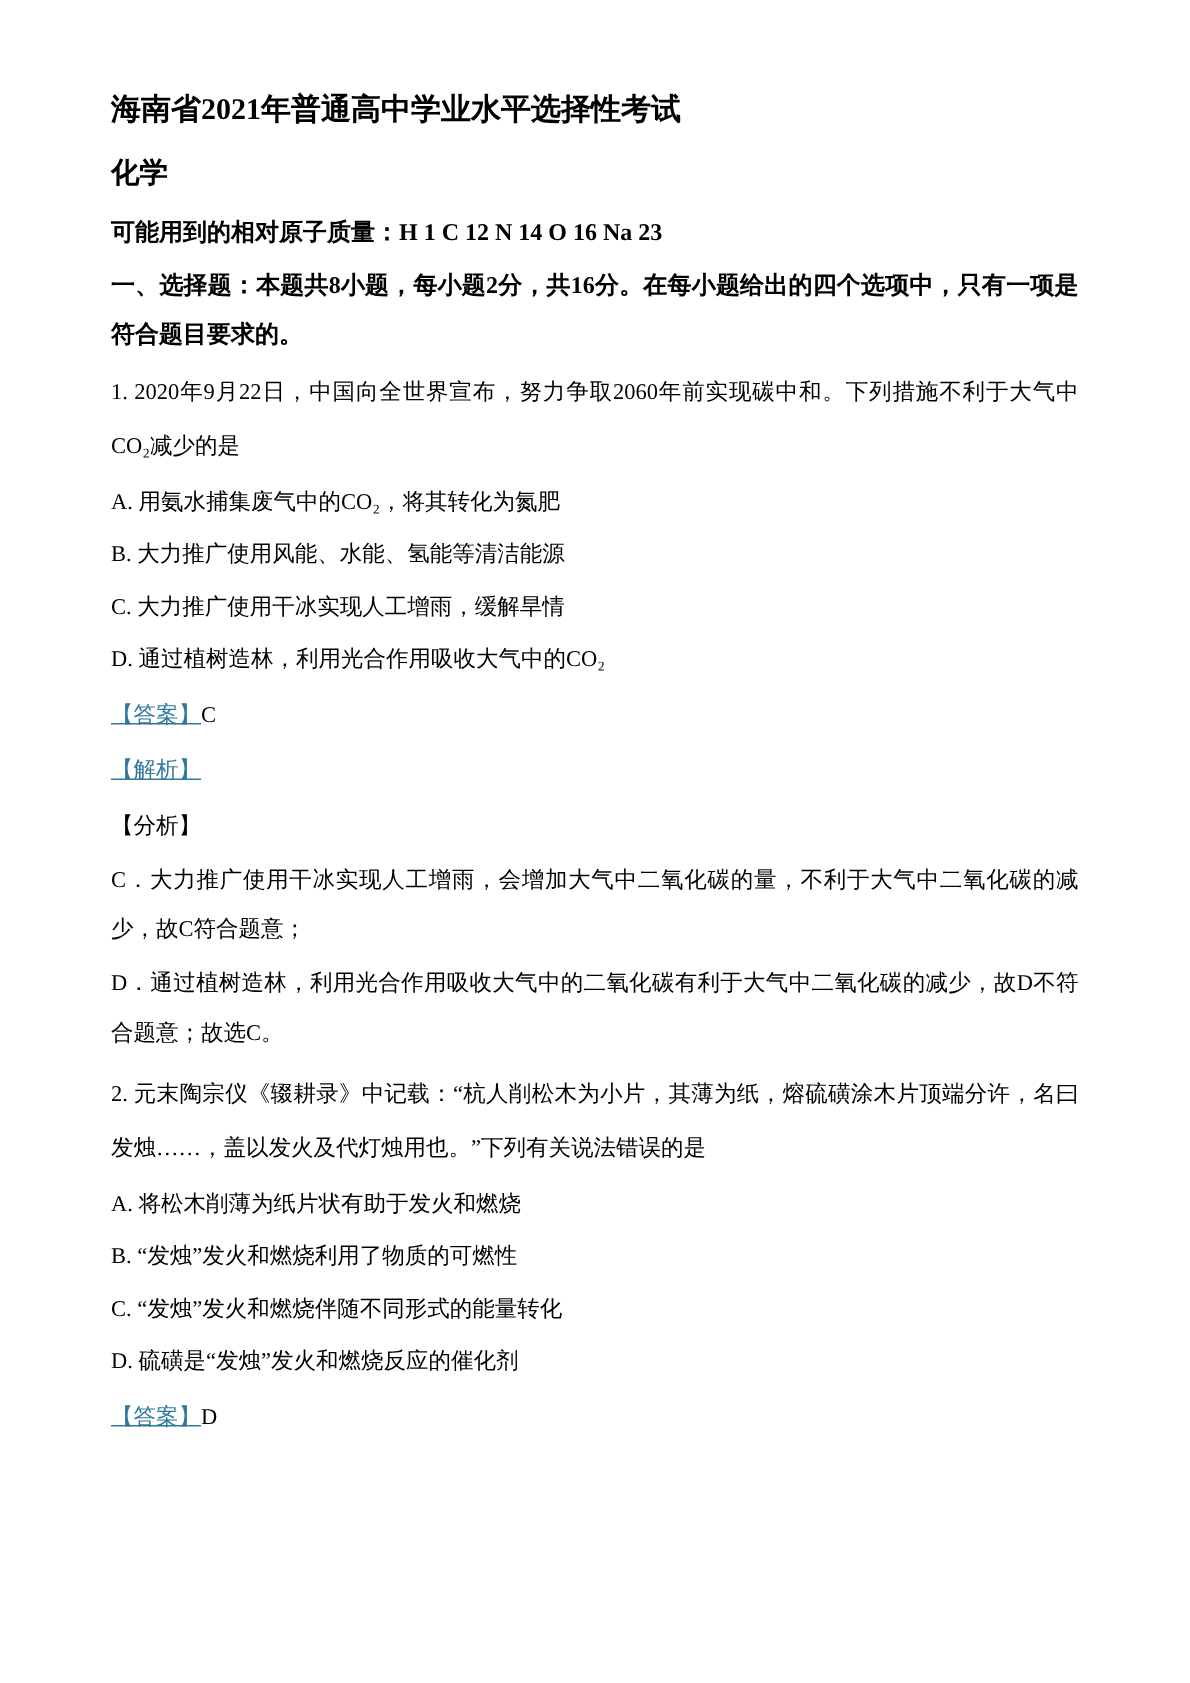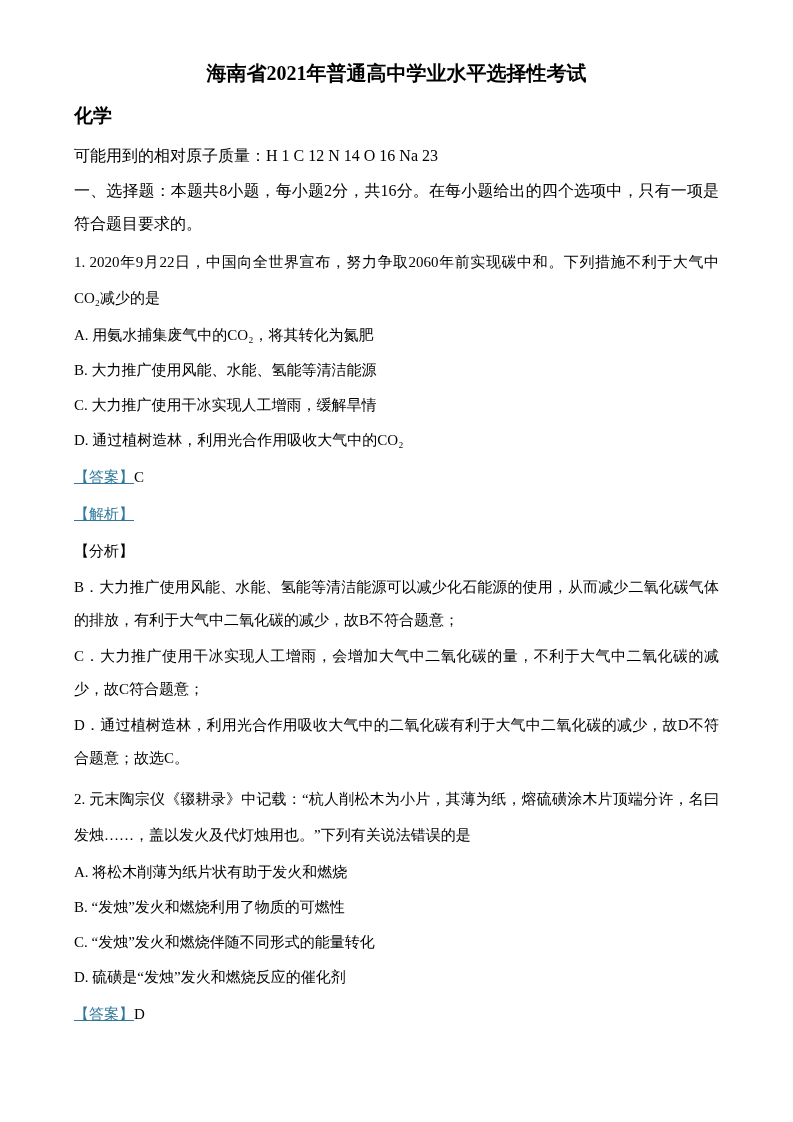--- a/index.html
+++ b/index.html
@@ -14,39 +14,38 @@
     box-sizing: border-box;
     padding: 58px 74px 40px 74px;
     background: #ffffff;
     color: #000000;
     font-family: "Liberation Serif", "DejaVu Serif", serif;
     font-size: 15px;
     overflow: hidden;
   }
   .title {
     margin: 0 0 14px 0;
-    text-align: center;
     font-size: 20px;
     font-weight: bold;
     line-height: 30px;
   }
   .subtitle {
     margin: 0 0 10px 0;
     text-align: left;
     font-size: 19px;
     font-weight: bold;
     line-height: 28px;
   }
   .para {
     margin: 0 0 2px 0;
     line-height: 33px;
     text-align: justify;
   }
   .bold {
-    font-weight: normal;
+    font-weight: bold;
   }
   .mass-line {
     font-size: 16px;
     line-height: 32px;
     margin-bottom: 2px;
   }
   .section-header {
     font-size: 16px;
     line-height: 33px;
     margin-bottom: 4px;
@@ -95,21 +94,20 @@
     <p class="option">B. 大力推广使用风能、水能、氢能等清洁能源</p>
     <p class="option">C. 大力推广使用干冰实现人工增雨，缓解旱情</p>
     <p class="option">D. 通过植树造林，利用光合作用吸收大气中的CO₂</p>
 
     <p class="marker-line"><span class="marker">【答案】</span><span>C</span></p>
 
     <p class="marker-line"><span class="marker">【解析】</span></p>
 
     <p class="marker-line"><span>【分析】</span></p>
 
-    <p class="para explain">B．大力推广使用风能、水能、氢能等清洁能源可以减少化石能源的使用，从而减少二氧化碳气体的排放，有利于大气中二氧化碳的减少，故B不符合题意；</p>
     <p class="para explain">C．大力推广使用干冰实现人工增雨，会增加大气中二氧化碳的量，不利于大气中二氧化碳的减少，故C符合题意；</p>
     <p class="para explain">D．通过植树造林，利用光合作用吸收大气中的二氧化碳有利于大气中二氧化碳的减少，故D不符合题意；故选C。</p>
   </section>
 
   <section class="q2-block">
     <p class="para stem">2. 元末陶宗仪《辍耕录》中记载：“杭人削松木为小片，其薄为纸，熔硫磺涂木片顶端分许，名曰发烛……，盖以发火及代灯烛用也。”下列有关说法错误的是</p>
 
     <p class="option">A.  将松木削薄为纸片状有助于发火和燃烧</p>
     <p class="option">B.  “发烛”发火和燃烧利用了物质的可燃性</p>
     <p class="option">C.  “发烛”发火和燃烧伴随不同形式的能量转化</p>

